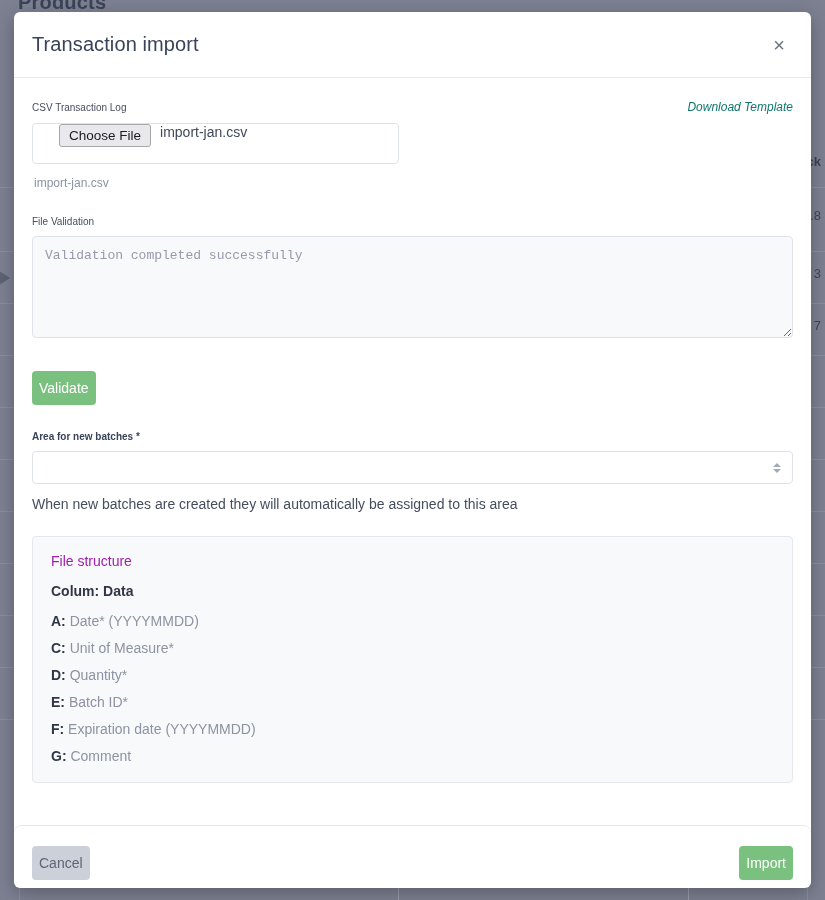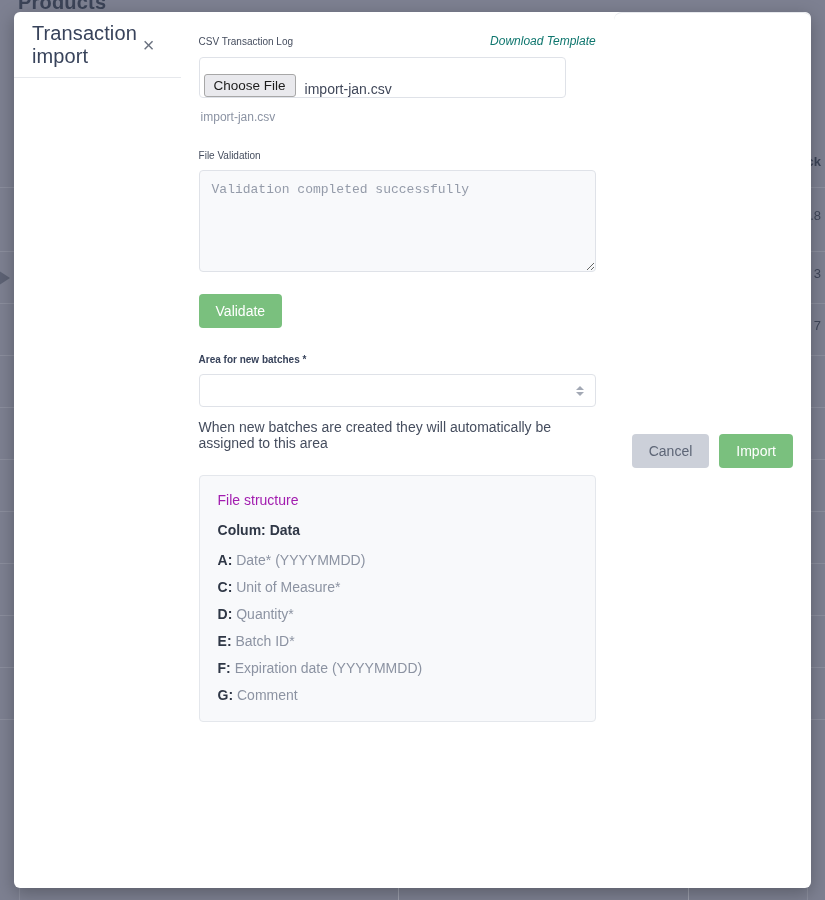--- a/index.html
+++ b/index.html
@@ -74,21 +74,21 @@
 
   
   .modal {
     position: absolute;
     left: 14px; top: 12px;
     width: 797px; height: 876px;
     background: #ffffff;
     border-radius: 6px;
     box-shadow: 0 5px 18px rgba(0,0,0,.28);
     display: flex;
-    flex-direction: row;
+    flex-direction: column;
     overflow: hidden;
   }
   .modal-header {
     height: 66px;
     flex: 0 0 66px;
     border-bottom: 1px solid #e6e8ec;
     display: flex;
     align-items: center;
     padding: 0 20px 0 18px;
   }
@@ -137,22 +137,22 @@
     font-style: italic;
   }
 
   .file-input {
     width: 367px;
     height: 41px;
     border: 1px solid #dfe2e8;
     border-radius: 4px;
     background: #fff;
     display: flex;
-    align-items: flex-end;
-    padding: 0 4px;
+    align-items: flex-start;
+    padding: 0 26px;
     cursor: pointer;
   }
   .choose-file {
     border: 1px solid #a7a7a7;
     background: #e9e9ed;
     border-radius: 3px;
     font-size: 13.5px;
     color: #1c1c1c;
     padding: 3px 9px;
     font-family: "Liberation Sans", sans-serif;
@@ -185,21 +185,22 @@
     outline: none;
   }
   .validation-area::placeholder { color: #949ba9; }
 
   .btn {
     border: none;
     border-radius: 4px;
     font-size: 14px;
     font-family: "Liberation Sans", sans-serif;
     cursor: pointer;
-    padding: 9px 17px;
+    padding: 9px 7px;
+    margin-top: 11px;
   }
   .btn-green {
     background: #7ac07e;
     color: #fff;
   }
   .btn-grey {
     background: #ccd0d9;
     color: #5d6576;
   }
   .validate-wrap { margin-top: 18px; }
@@ -263,21 +264,21 @@
   .struct-line b {
     color: #2f3746;
     font-weight: bold;
   }
 
   .modal-footer {
     flex: 0 0 63px;
     border-top: 1px solid #e6e8ec;
     display: flex;
     align-items: center;
-    justify-content: flex-end;
+    justify-content: space-between;
     gap: 10px;
     padding: 0 18px;
     border-radius: 8px;
   }
 </style>
 </head>
 <body>
 
 <div class="backdrop">
   <div class="bg-title">Products</div>

